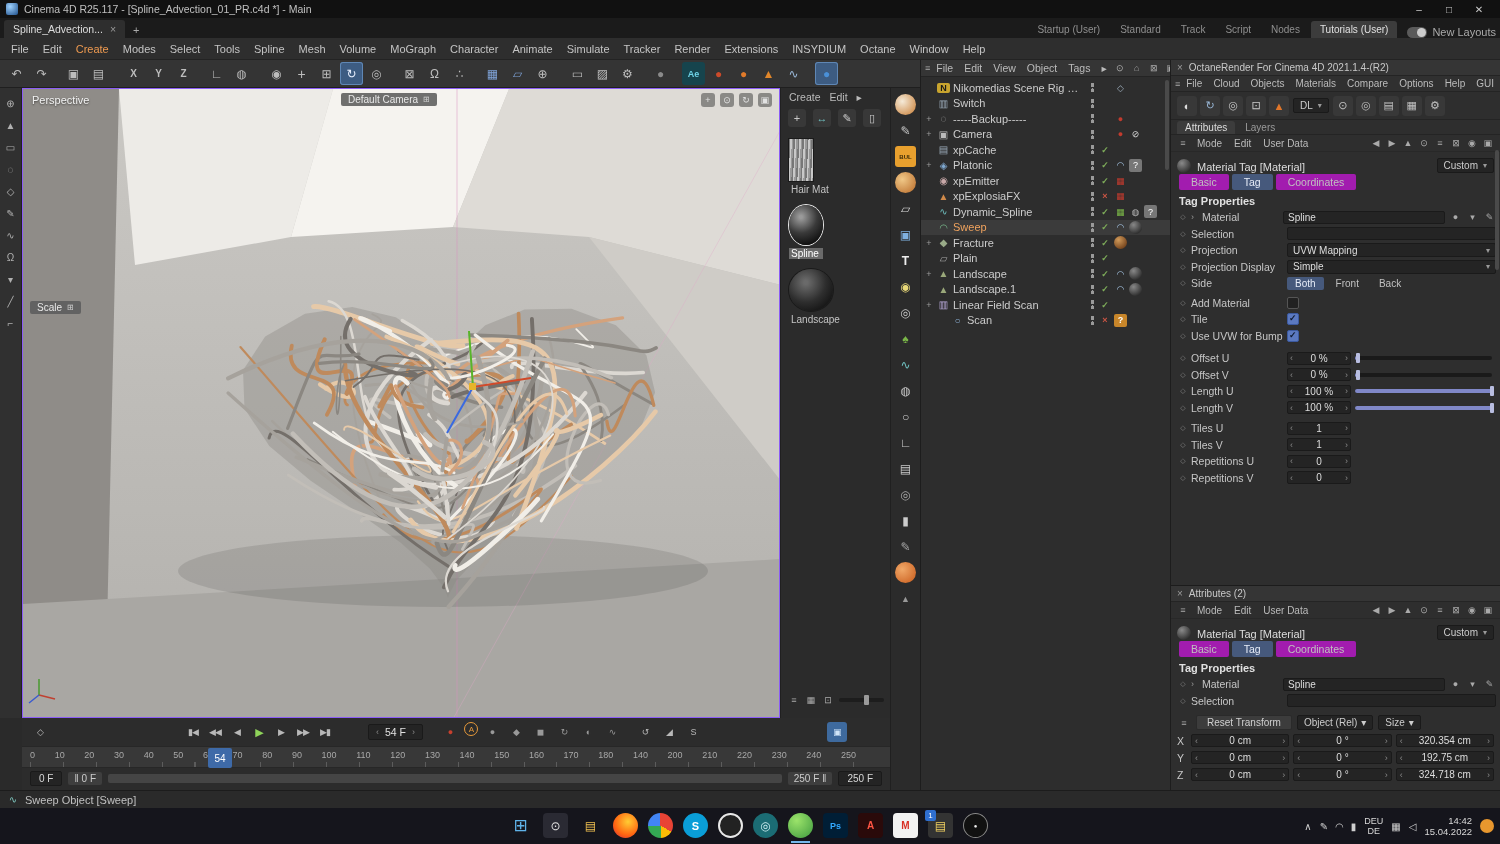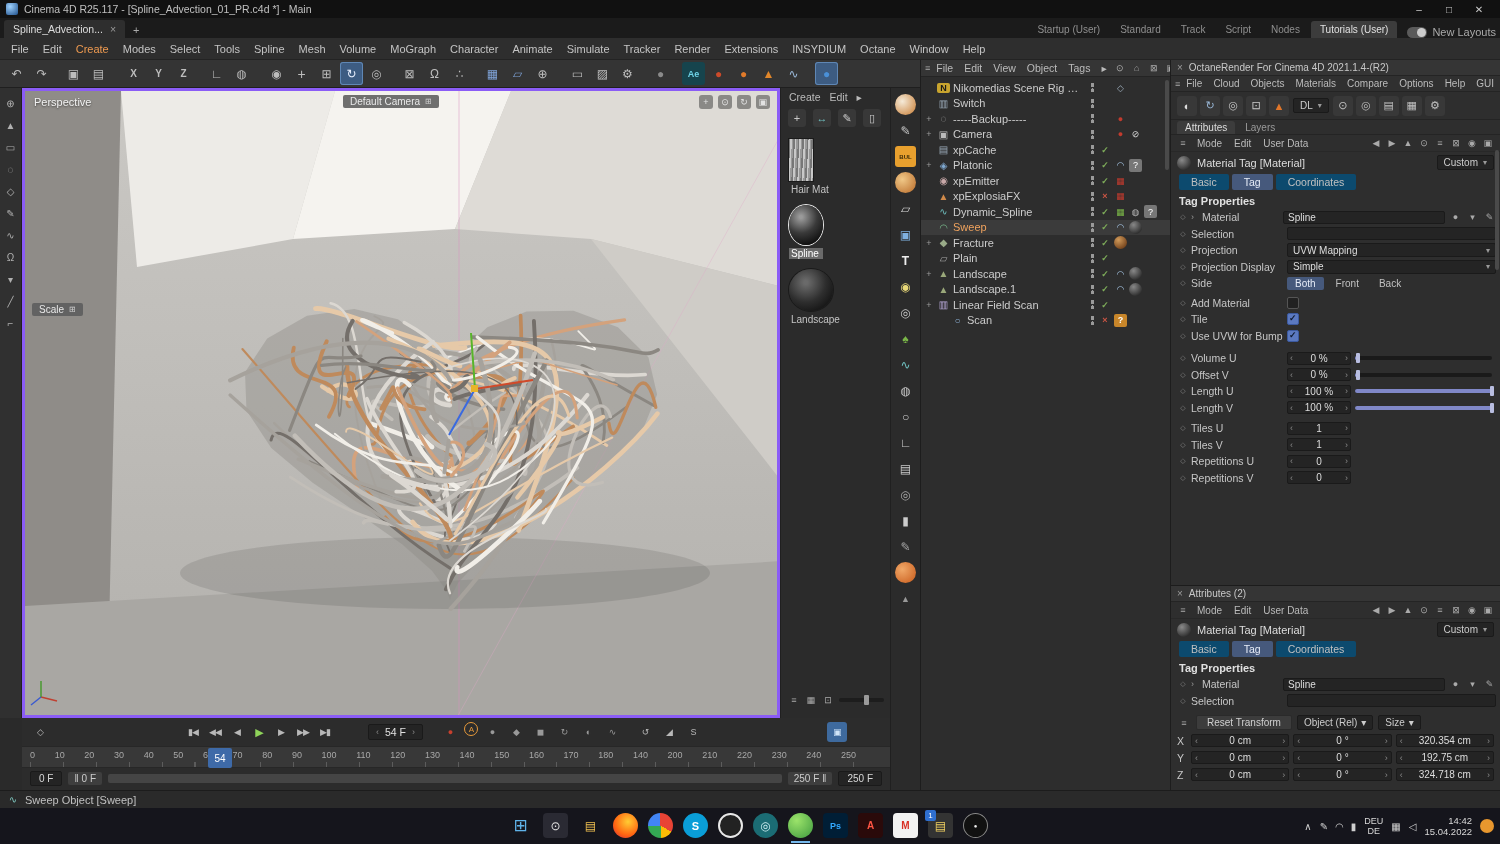--- a/index.html
+++ b/index.html
@@ -41,21 +41,21 @@
   border-radius:3px;color:#bdbdbd;font-size:12px;flex:none;}
 .ib.active{background:#3d5c82;box-shadow:inset 0 0 0 1px #5f87b5;color:#e8f0ff;}
 
 
 #lefttools{position:absolute;left:0;top:88px;width:22px;height:630px;background:#303030;
   border-right:1px solid #212121;display:flex;flex-direction:column;align-items:center;gap:5px;padding-top:7px;}
 .lt{width:17px;height:17px;display:flex;align-items:center;justify-content:center;color:#b0b0b0;font-size:10px;border-radius:2px;}
 
 
 #viewport{position:absolute;left:22px;top:88px;width:758px;height:630px;overflow:hidden;
-  border:3px solid #8b5cf6;background:#c0beba;}
+  border:1px solid #8b5cf6;background:#c0beba;}
 .vlabel{position:absolute;left:9px;top:5px;color:#f2f2f2;font-size:11px;text-shadow:0 1px 2px rgba(0,0,0,.55);}
 .vchip{position:absolute;background:rgba(92,92,92,.88);color:#e8e8e8;font-size:10px;
   padding:1px 7px;border-radius:2px;display:flex;align-items:center;gap:5px;}
 .vchip .gi{font-size:8px;color:#cfcfcf;}
 #camchip{left:318px;top:4px;}
 #scalechip{left:7px;top:212px;}
 .vicons{position:absolute;top:4px;right:7px;display:flex;gap:5px;}
 .vic{width:14px;height:14px;border-radius:3px;background:rgba(70,70,70,.55);color:#e2e2e2;
   font-size:9px;display:flex;align-items:center;justify-content:center;}
 #miniaxis{position:absolute;left:6px;bottom:6px;}
@@ -118,26 +118,26 @@
 .oti{width:20px;height:20px;border-radius:3px;display:flex;align-items:center;justify-content:center;font-size:11px;color:#c0c0c0;background:#383838;}
 .ddl{display:flex;align-items:center;gap:5px;background:#242424;border:1px solid #1a1a1a;
   border-radius:2px;padding:1px 6px;color:#ccc;font-size:10px;}
 .ddl .caret{font-size:8px;color:#999;}
 .attrtabs{height:15px;display:flex;align-items:flex-end;gap:2px;padding:0 6px;border-bottom:1px solid #242424;font-size:10px;}
 .atab{padding:1px 8px;color:#9a9a9a;}
 .atab.active{background:#3c3c3c;color:#ddd;border-radius:3px 3px 0 0;}
 .moderow{height:17px;display:flex;align-items:center;gap:2px;padding:0 5px;font-size:10px;color:#bbb;border-bottom:1px solid #282828;}
 .moderow .mlbl{padding:1px 5px;}
 .modeicons{margin-left:auto;display:flex;gap:2px;}
-.objrow{height:21px;display:flex;align-items:center;gap:6px;padding:0 6px;}
+.objrow{height:21px;display:flex;align-items:flex-end;gap:6px;padding:0 6px;}
 .ballicon{width:14px;height:14px;border-radius:50%;background:radial-gradient(circle at 35% 30%,#8a8a8a,#111);flex:none;}
 .objtitle{font-size:11px;color:#ddd;white-space:nowrap;overflow:hidden;flex:1;}
 .custom{margin-left:auto;flex:none;}
 .tagtabs{height:18px;display:flex;align-items:center;gap:3px;padding:0 8px;}
-.ttab{padding:2px 12px;background:#0c4a6e;border-radius:2px;color:#c0c0c0;font-size:10.5px;}
+.ttab{padding:2px 12px;background:#a21caf;border-radius:2px;color:#c0c0c0;font-size:10.5px;}
 .ttab.active{background:#46597c;color:#e6ecf8;}
 .asectitle{padding:4px 8px 2px;font-size:11px;color:#e0e0e0;font-weight:bold;}
 .arow{height:16.5px;display:flex;align-items:center;gap:4px;padding:0 4px 0 8px;}
 .kf{width:8px;font-size:7px;color:#7a7a7a;text-align:center;flex:none;}
 .aexp{width:7px;font-size:9px;color:#999;flex:none;}
 .alabel{width:92px;font-size:10.5px;color:#c6c6c6;white-space:nowrap;overflow:hidden;flex:none;}
 .alabel.sm{width:77px;}
 .afield{flex:1;height:13px;background:#242424;border:1px solid #1a1a1a;border-radius:2px;
   padding:0 4px;font-size:10px;color:#ddd;display:flex;align-items:center;overflow:hidden;}
 .fico{width:13px;text-align:center;color:#aaa;font-size:9px;flex:none;}
@@ -882,21 +882,21 @@
           <span class="kf">◇</span>
           <span class="alabel">Use UVW for Bump</span>
           <span class="cb"></span>
         </div>
       </div>
 
     <div style="margin-top:6px;">
 
         <div class="arow">
           <span class="kf">◇</span>
-          <span class="alabel">Volume U</span>
+          <span class="alabel">Offset U</span>
           <span class="spin">
             <span class="sarr">‹</span>
             <span class="sval">0 %</span>
             <span class="sarr">›</span>
           </span>
           <span class="slider">
             <span class="fill" style=";width:2%"></span>
           </span>
         </div>
 

